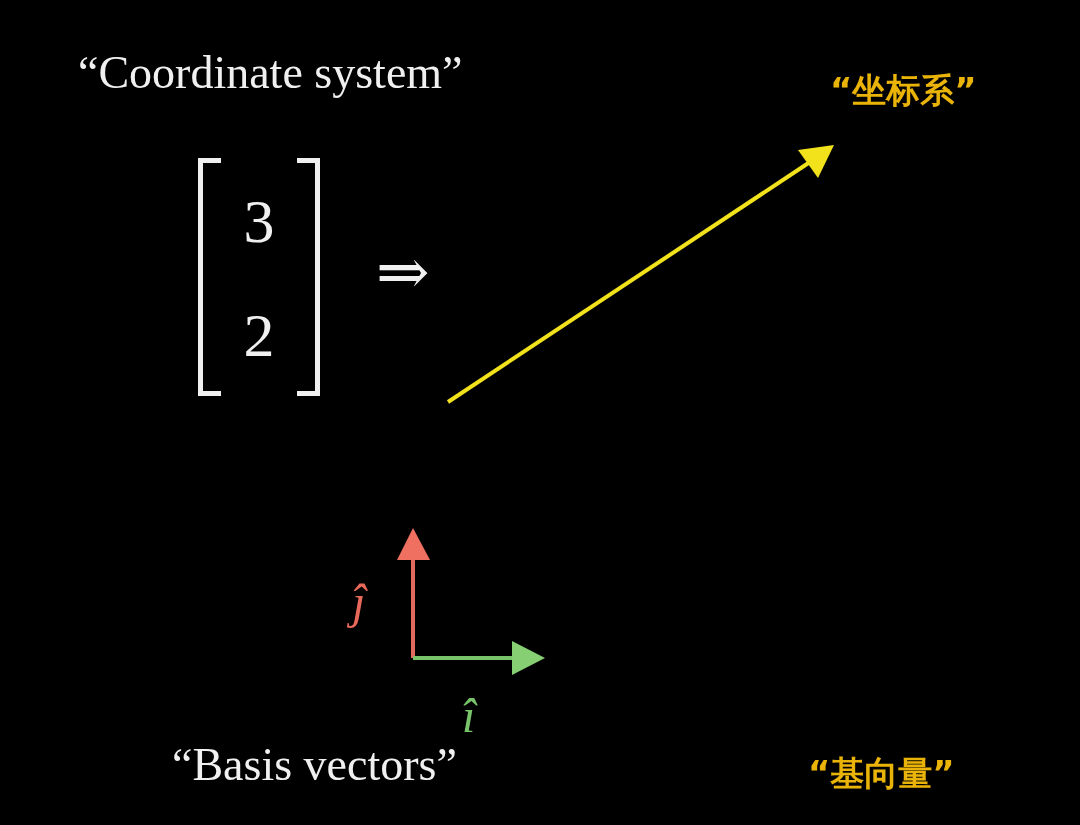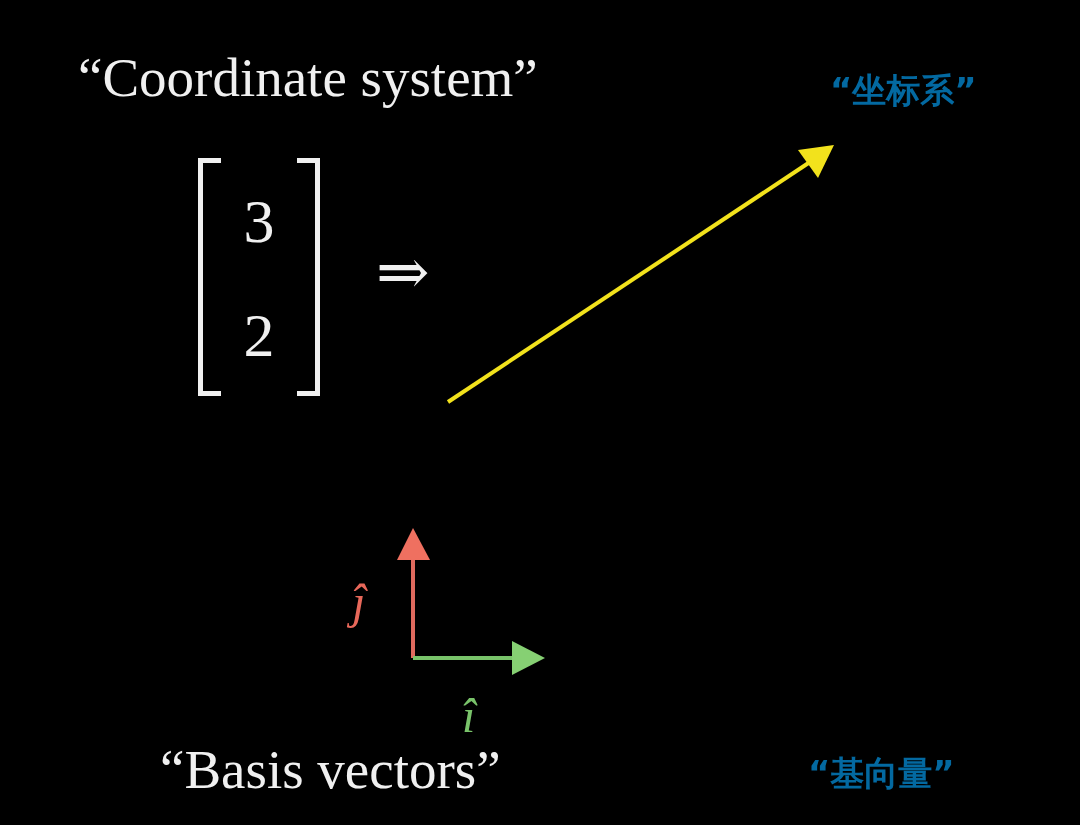--- a/index.html
+++ b/index.html
@@ -1,20 +1,20 @@
 <!DOCTYPE html>
 <html><head>
 <meta charset="utf-8">
 <style>
   html, body { margin:0; padding:0; background:#000; }
   body { width:1080px; height:825px; position:relative; overflow:hidden;
          font-family:"DejaVu Serif", serif; color:#f2f2f2; }
   .abs { position:absolute; }
-  .title-en { font-family:"Liberation Serif", serif; font-size:55px; line-height:1; white-space:nowrap; color:#f0f0f0; }
-  .title-zh { font-family:"DejaVu Sans", sans-serif; font-weight:bold; font-size:34px; line-height:1; white-space:nowrap; color:#0369a1; }
+  .title-en { font-family:"Liberation Serif", serif; font-size:46px; line-height:1; white-space:nowrap; color:#f0f0f0; }
+  .title-zh { font-family:"DejaVu Sans", sans-serif; font-weight:bold; font-size:34px; line-height:1; white-space:nowrap; color:#eab308; }
   .matrix { left:198px; top:158px; width:122px; height:232px; }
   .bracket { position:absolute; top:0; width:18px; height:228px; border:5px solid #f0f0f0; }
   .bracket.left { left:0; border-right:none; }
   .bracket.right { right:0; border-left:none; }
   .entry { position:absolute; left:0; width:122px; text-align:center; font-family:"Liberation Serif", serif; font-size:62px; line-height:1; color:#f0f0f0; }
   .implies { font-family:"DejaVu Serif", serif; font-size:64px; line-height:1; color:#f0f0f0; }
   .hat-label { font-family:"Liberation Serif", serif; font-style:italic; font-size:48px; line-height:1; }
   svg { position:absolute; left:0; top:0; }
 </style>
 </head>
@@ -48,15 +48,15 @@
   <g>
     <line x1="413" y1="658" x2="515" y2="658" stroke="#79c36a" stroke-width="4"></line>
     <polygon points="545,658 512,641 512,675" fill="#86d073"></polygon>
   </g>
 </svg>
 
 <div class="abs hat-label" style="left:352px; top:578px; color:#e8685a;">ĵ</div>
 
 <div class="abs hat-label" style="left:462px; top:692px; color:#79c36a;">î</div>
 
-<div class="abs title-en" style="left:160px; top:742px;">“Basis vectors”</div>
+<div class="abs title-en" style="left:172px; top:742px;">“Basis vectors”</div>
 
 <div class="abs title-zh" style="left:808px; top:756px;">“基向量”</div>
 
 </body></html>

